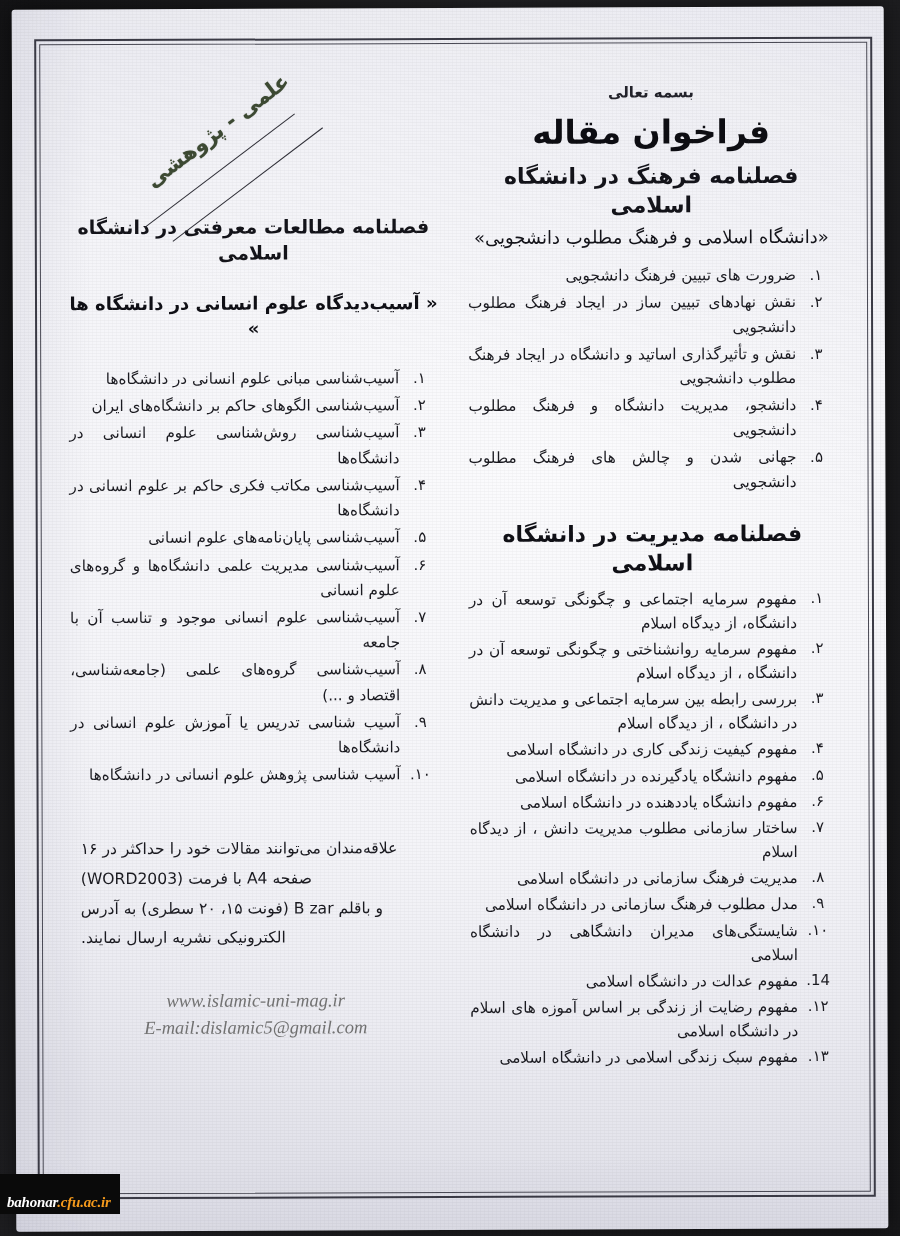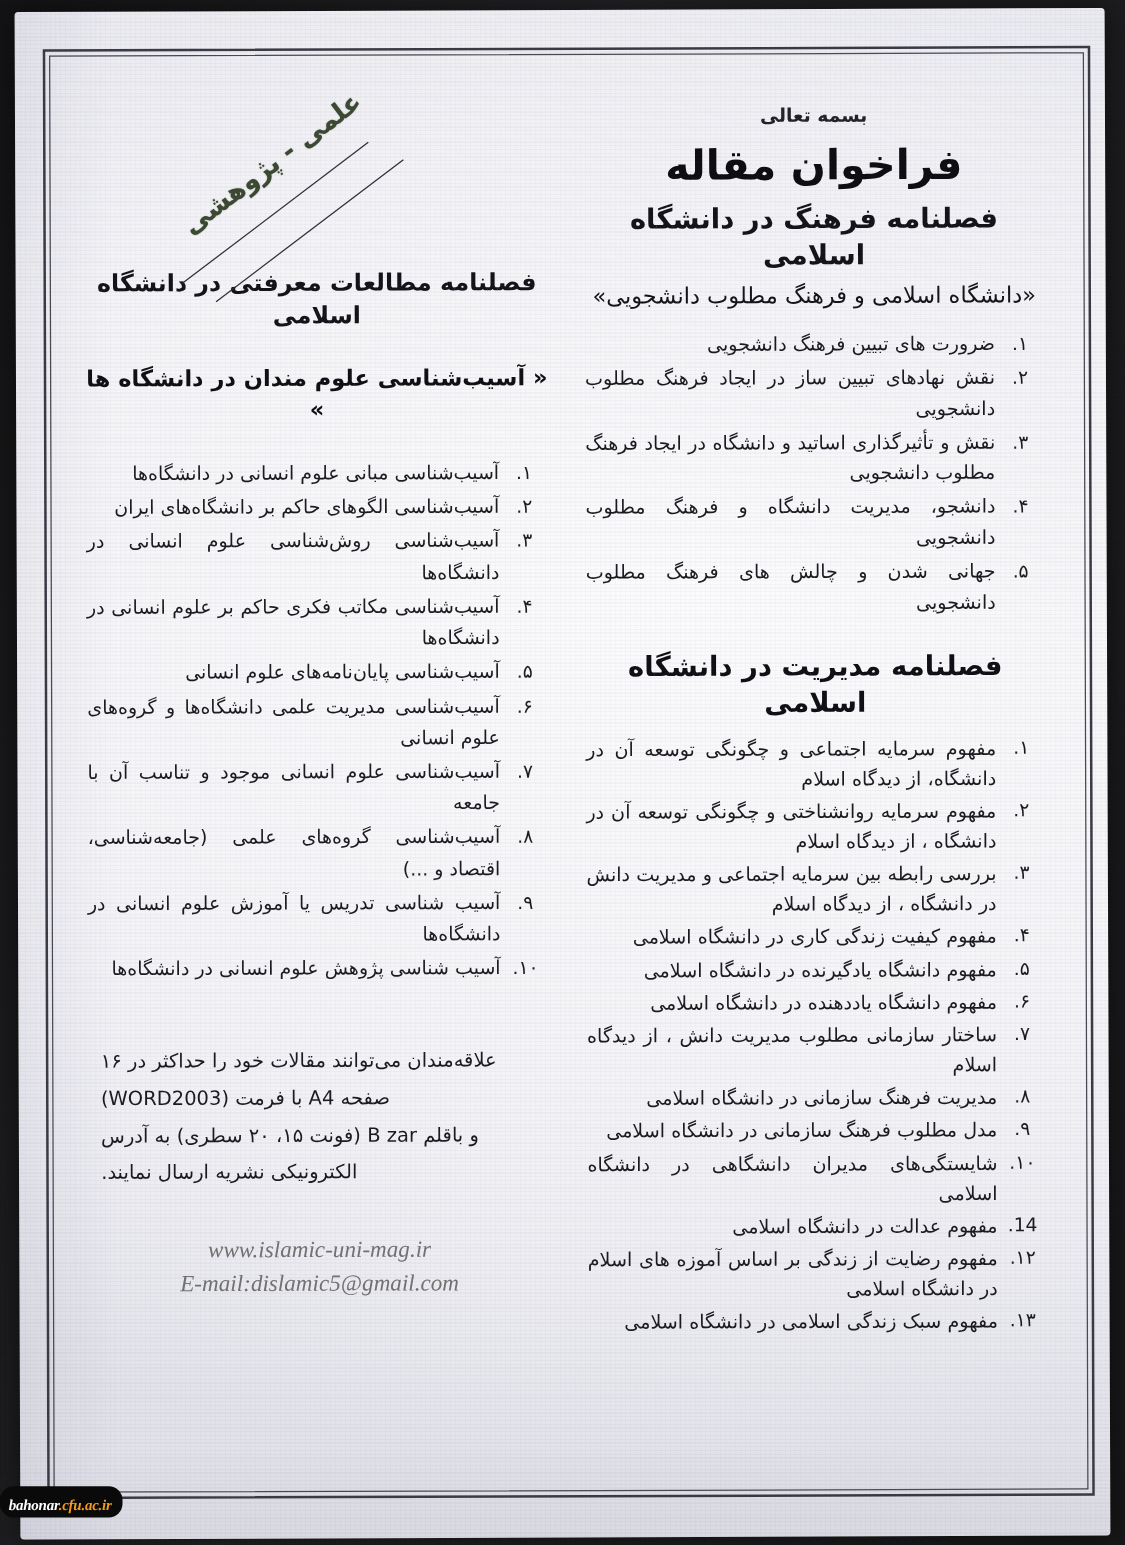--- a/index.html
+++ b/index.html
@@ -188,27 +188,26 @@
     transform-origin:left center;
   }
   #stamp .rule.r1{left:2px;top:96px;transform:rotate(-37deg);}
   #stamp .rule.r2{left:30px;top:110px;transform:rotate(-37deg);}
 
   
   #watermark{
     position:absolute;
     left:0;bottom:22px;
     background:#0a0a0a;
-    padding:9px 9px 4px 7px;
+    padding:21px 9px 4px 7px;
     font-family:"Liberation Serif","DejaVu Serif",serif;
     font-weight:700;font-style:italic;
-    font-size:12px;line-height:1;
+    font-size:15px;line-height:1;
     direction:ltr;white-space:nowrap;
     letter-spacing:-.2px;
-    border-radius:11px;
   }
   #watermark .wm-a{color:#ffffff;}
   #watermark .wm-b{color:#f59a1c;}
 
   
   #grain{
     position:absolute;inset:0;pointer-events:none;
     opacity:.055;
     background-image:
       repeating-linear-gradient(0deg, rgba(0,0,0,.5) 0 1px, rgba(255,255,255,0) 1px 3px),
@@ -323,21 +322,21 @@
     <div id="stamp">
       <div class="stamp-text">علمی - پژوهشی</div>
       <div class="rule r1"></div>
       <div class="rule r2"></div>
     </div>
 
     <div style="height:150px"></div>
 
     <h2 class="lc-journal">فصلنامه مطالعات معرفتی در دانشگاه اسلامی</h2>
 
-    <h3 class="lc-theme">« آسیب‌شناسی علوم مندان در دانشگاه ها »</h3>
+    <h3 class="lc-theme">« آسیب‌دیدگاه علوم انسانی در دانشگاه ها »</h3>
 
     <ol class="topics" id="left-topics">
       <li>
         <span class="num">۱.</span>
         <span class="txt">آسیب‌شناسی مبانی علوم انسانی در دانشگاه‌ها</span>
       </li>
       <li>
         <span class="num">۲.</span>
         <span class="txt">آسیب‌شناسی الگوهای حاکم بر دانشگاه‌های ایران</span>
       </li>

